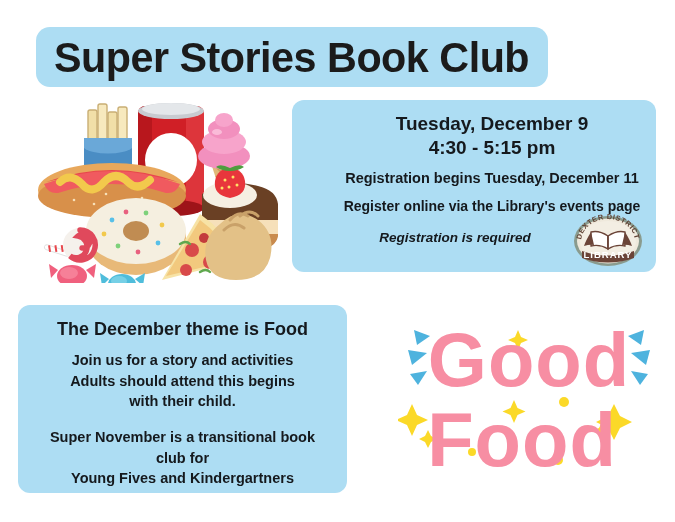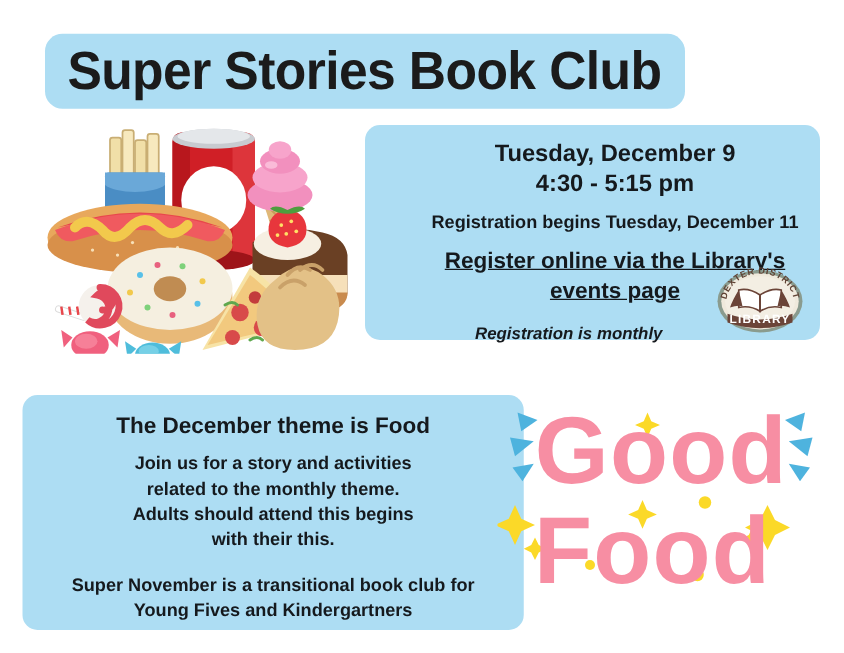--- a/index.html
+++ b/index.html
@@ -84,25 +84,24 @@
     font-weight: bold;
     line-height: 1.28;
   }
   .info-reg {
     font-size: 14.5px;
     font-weight: bold;
     margin-top: 9px;
     line-height: 1.3;
   }
   .info-online {
-    font-size: 18px;
+    font-size: 14px;
     font-weight: bold;
     margin-top: 9px;
     line-height: 1.32;
-    text-decoration: underline;
   }
   .info-required {
     font-size: 13.5px;
     font-weight: bold;
     font-style: italic;
     margin-top: 14px;
     padding-right: 74px;
   }
 
   
@@ -112,22 +111,22 @@
     bottom: 2px;
     width: 72px;
     height: 58px;
   }
   .logo svg { display: block; }
 
   
   .theme-box {
     position: absolute;
     left: 18px;
-    top: 316px;
-    width: 401px;
+    top: 305px;
+    width: 329px;
     height: 188px;
     background: #ADDDF3;
     border-radius: 12px;
     box-sizing: border-box;
     padding: 10px 16px;
     text-align: center;
     color: #15191d;
   }
   .theme-title {
     font-size: 18px;
@@ -280,21 +279,21 @@
   </div>
 
   <div class="info-box">
     <div class="info-inner">
       <div class="info-date">Tuesday, December 9</div>
       <div class="info-time">4:30 - 5:15 pm</div>
       <div class="info-reg">Registration begins Tuesday, December 11</div>
       <div class="info-online">
         <div>Register online via the Library's events page</div>
       </div>
-      <div class="info-required">Registration is monthly</div>
+      <div class="info-required">Registration is required</div>
     </div>
 
     <div class="logo">
       <svg width="72" height="58" viewBox="0 0 72 58" xmlns="http://www.w3.org/2000/svg">
         <defs>
           <path id="arcpath" d="M9 30 A27 23 0 0 1 63 30" fill="none"></path>
         </defs>
         <ellipse cx="36" cy="29" rx="34" ry="25" fill="#8A9B8E"></ellipse>
         <ellipse cx="36" cy="29" rx="31" ry="22.5" fill="#EFE9DC"></ellipse>
         <ellipse cx="36" cy="29" rx="28" ry="20" fill="#F3EEE3"></ellipse>
@@ -312,23 +311,22 @@
         <path d="M10 39 q26 9 52 0 v7 q-26 9 -52 0 z" fill="#6B4438"></path>
         <text x="36" y="46" font-family="'Liberation Sans', sans-serif" font-size="9.5" font-weight="bold" fill="#FFFFFF" text-anchor="middle" letter-spacing="1">LIBRARY</text>
       </svg>
     </div>
   </div>
 
   <div class="theme-box">
     <div class="theme-title">The December theme is Food</div>
     <div class="theme-body">
       <div>Join us for a story and activities</div>
-      <div>related to the monthly theme.</div>
       <div>Adults should attend this begins</div>
-      <div>with their this.</div>
+      <div>with their child.</div>
     </div>
     <div class="theme-foot">
       <div>Super November is a transitional book club for</div>
       <div>Young Fives and Kindergartners</div>
     </div>
   </div>
 
   <div class="goodfood">
     <svg width="262" height="180" viewBox="0 0 262 180" xmlns="http://www.w3.org/2000/svg">
 

